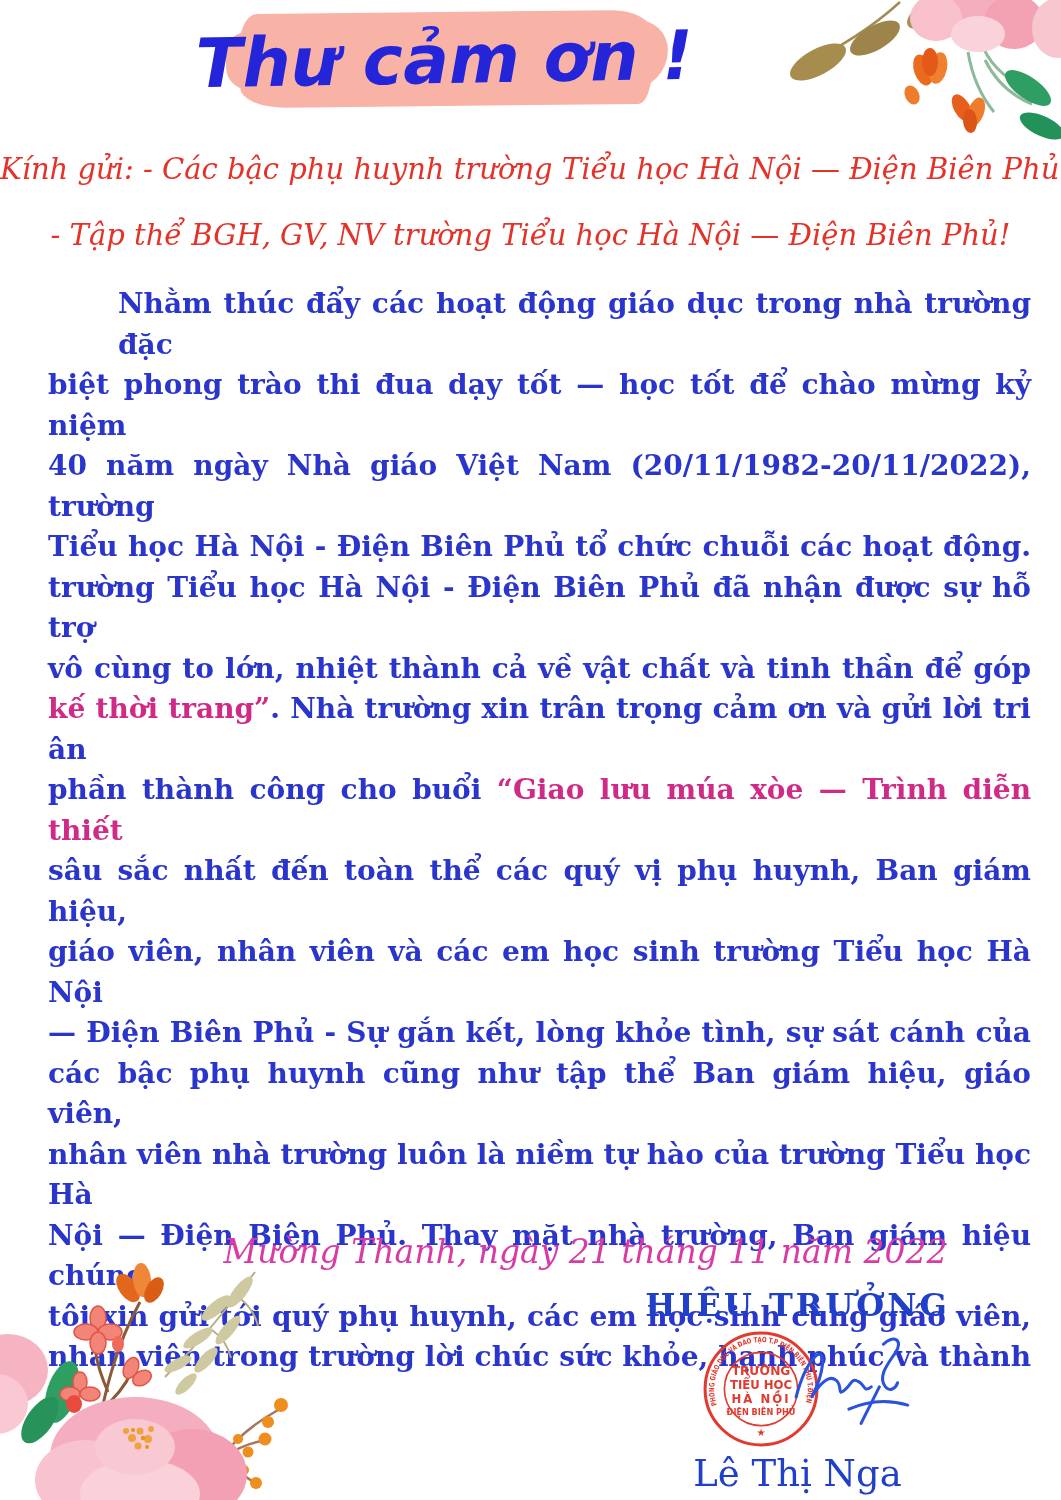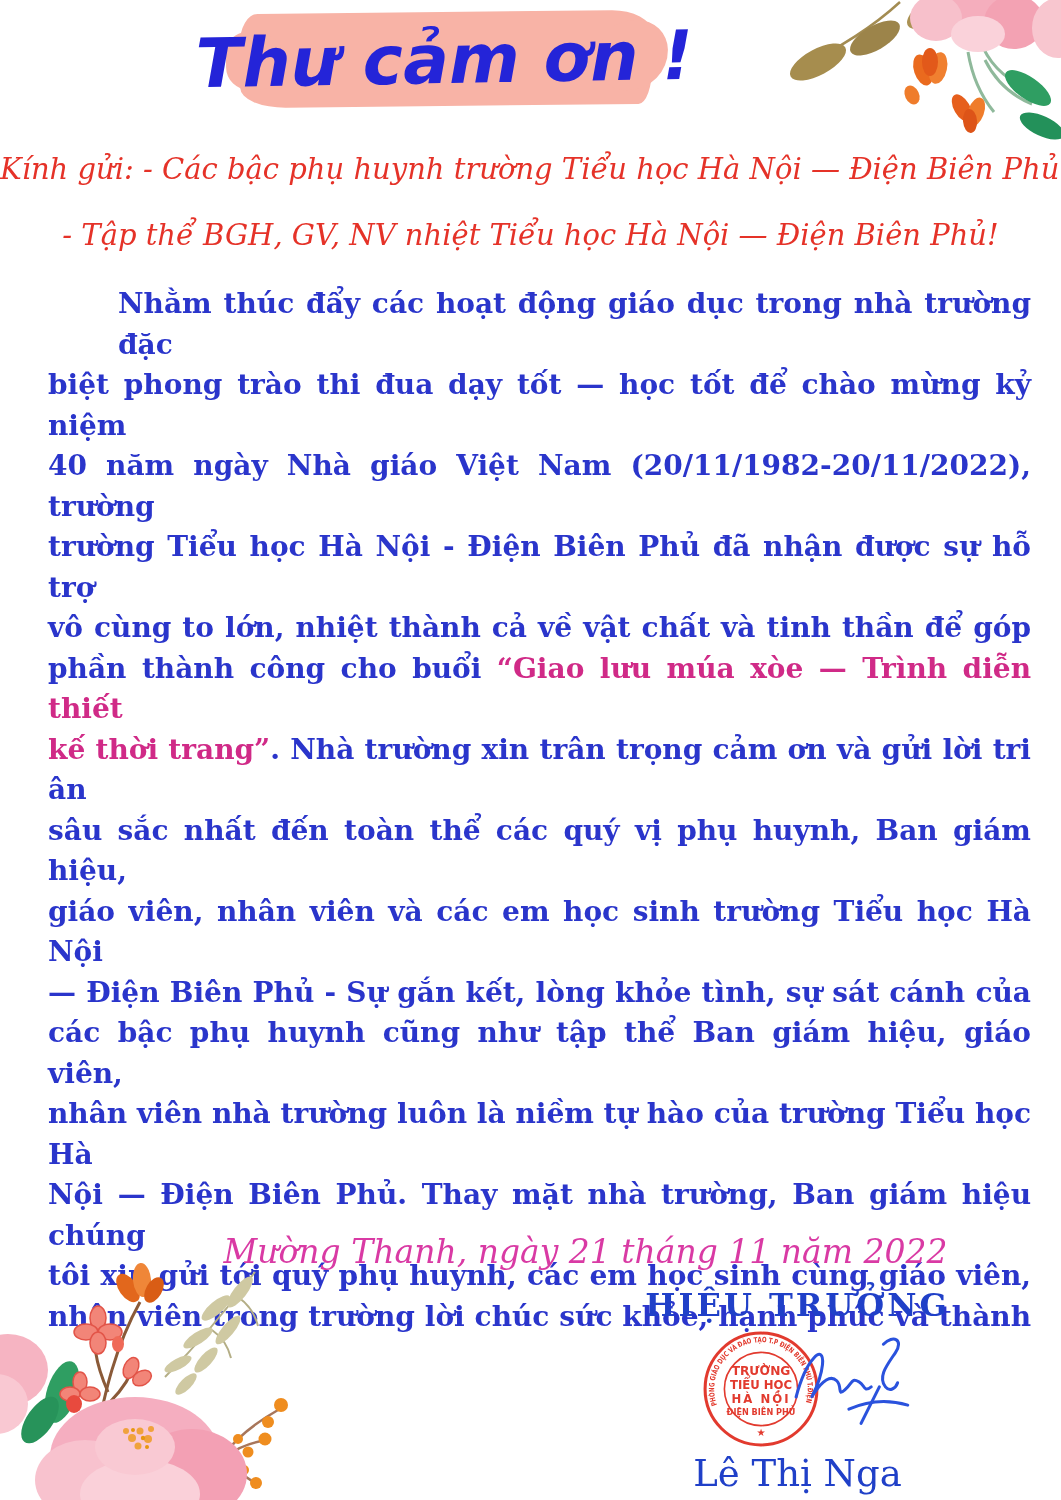--- a/index.html
+++ b/index.html
@@ -119,30 +119,31 @@
     <ellipse cx="143" cy="70" rx="9" ry="16" transform="rotate(-18 143 70)" fill="#ea6a1e"></ellipse>
     <ellipse cx="158" cy="68" rx="9" ry="16" transform="rotate(12 158 68)" fill="#f08030"></ellipse>
     <ellipse cx="150" cy="62" rx="8" ry="14" fill="#e2591a"></ellipse>
     <ellipse cx="182" cy="108" rx="8" ry="15" transform="rotate(-30 182 108)" fill="#e65f1d"></ellipse>
     <ellipse cx="196" cy="112" rx="8" ry="15" transform="rotate(20 196 112)" fill="#ef7c2b"></ellipse>
     <ellipse cx="190" cy="121" rx="7" ry="12" transform="rotate(-5 190 121)" fill="#dd5418"></ellipse>
     <ellipse cx="132" cy="95" rx="7" ry="10" transform="rotate(-25 132 95)" fill="#ef7c2b"></ellipse>
   </svg>
 
   <div class="greeting-line greeting-1">Kính gửi: - Các bậc phụ huynh trường Tiểu học Hà Nội — Điện Biên Phủ!</div>
-  <div class="greeting-line greeting-2">- Tập thể  BGH, GV, NV  nhiệt Tiểu học Hà Nội — Điện Biên Phủ!</div>
+  <div class="greeting-line greeting-2">- Tập thể  BGH, GV, NV  trường Tiểu học Hà Nội — Điện Biên Phủ!</div>
 
   <div class="body-block">
       <div class="body-line indent"><span>Nhằm thúc đẩy các hoạt động giáo dục trong nhà trường đặc</span></div>
       <div class="body-line"><span>biệt phong trào thi đua dạy tốt — học tốt để chào mừng kỷ niệm</span></div>
       <div class="body-line"><span>40 năm ngày Nhà giáo Việt Nam (20/11/1982-20/11/2022), trường</span></div>
+      <div class="body-line"><span>Tiểu học Hà Nội - Điện Biên Phủ tổ chức chuỗi các hoạt động.</span></div>
       <div class="body-line"><span>trường Tiểu học Hà Nội - Điện Biên Phủ đã nhận được sự hỗ trợ</span></div>
       <div class="body-line"><span>vô cùng to lớn, nhiệt thành cả về vật chất và tinh thần để góp</span></div>
+      <div class="body-line"><span class="em">kế thời trang”</span><span>. Nhà trường xin trân trọng cảm ơn và gửi lời tri ân</span></div>
       <div class="body-line"><span>phần thành công cho buổi </span><span class="em">“Giao lưu múa xòe — Trình diễn thiết</span></div>
-      <div class="body-line"><span class="em">kế thời trang”</span><span>. Nhà trường xin trân trọng cảm ơn và gửi lời tri ân</span></div>
       <div class="body-line"><span>sâu sắc nhất đến toàn thể các quý vị phụ huynh, Ban giám hiệu,</span></div>
       <div class="body-line"><span>giáo viên, nhân viên và các em học sinh trường Tiểu học Hà Nội</span></div>
       <div class="body-line"><span>— Điện Biên Phủ - Sự gắn kết, lòng khỏe tình, sự sát cánh của</span></div>
       <div class="body-line"><span>các bậc phụ huynh cũng như tập thể Ban giám hiệu, giáo viên,</span></div>
       <div class="body-line"><span>nhân viên nhà trường luôn là niềm tự hào của trường Tiểu học Hà</span></div>
       <div class="body-line"><span>Nội — Điện Biên Phủ. Thay mặt nhà trường, Ban giám hiệu chúng</span></div>
       <div class="body-line"><span>tôi xin gửi tới quý phụ huynh, các em học sinh cùng giáo viên,</span></div>
       <div class="body-line"><span>nhân viên trong trường lời chúc sức khỏe, hạnh phúc và thành</span></div>
       <div class="body-line"></div>
     </div>

